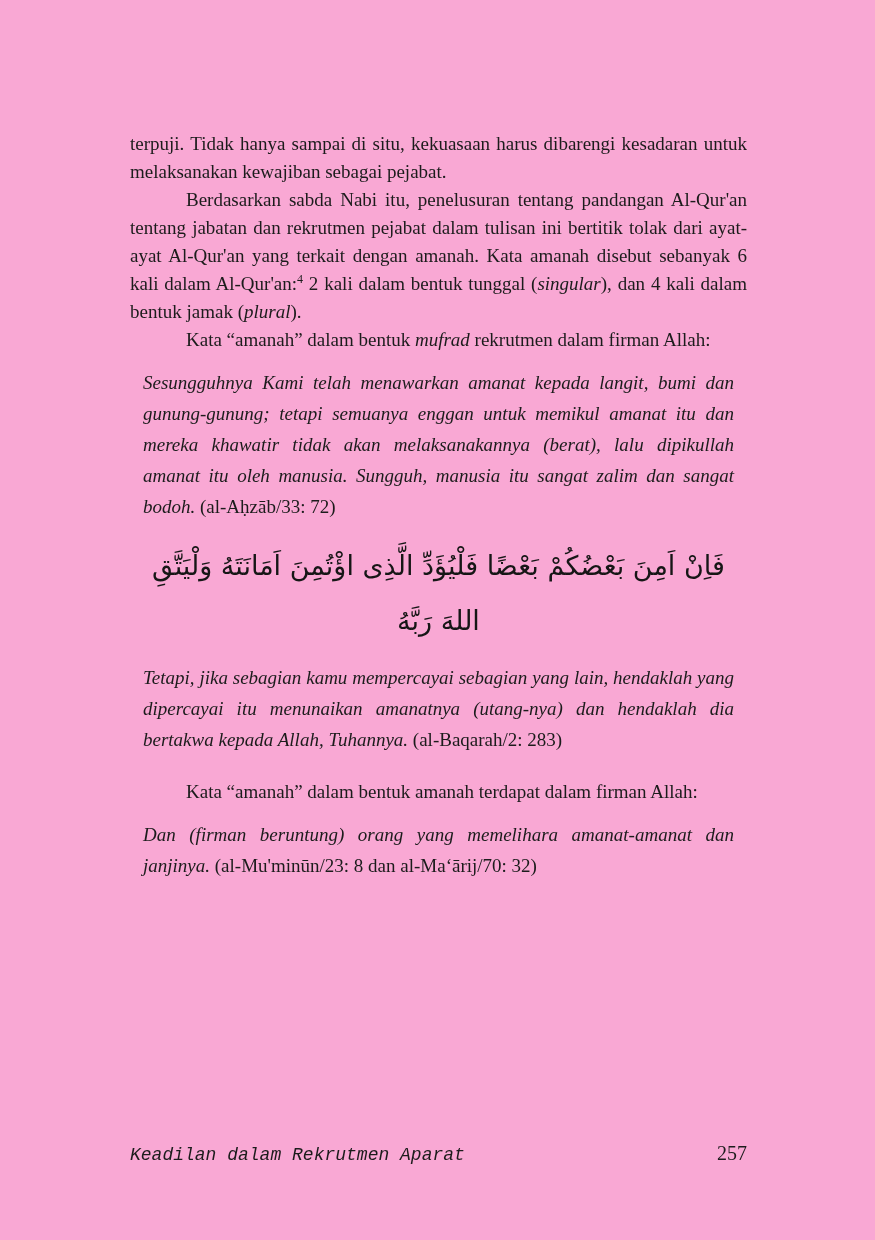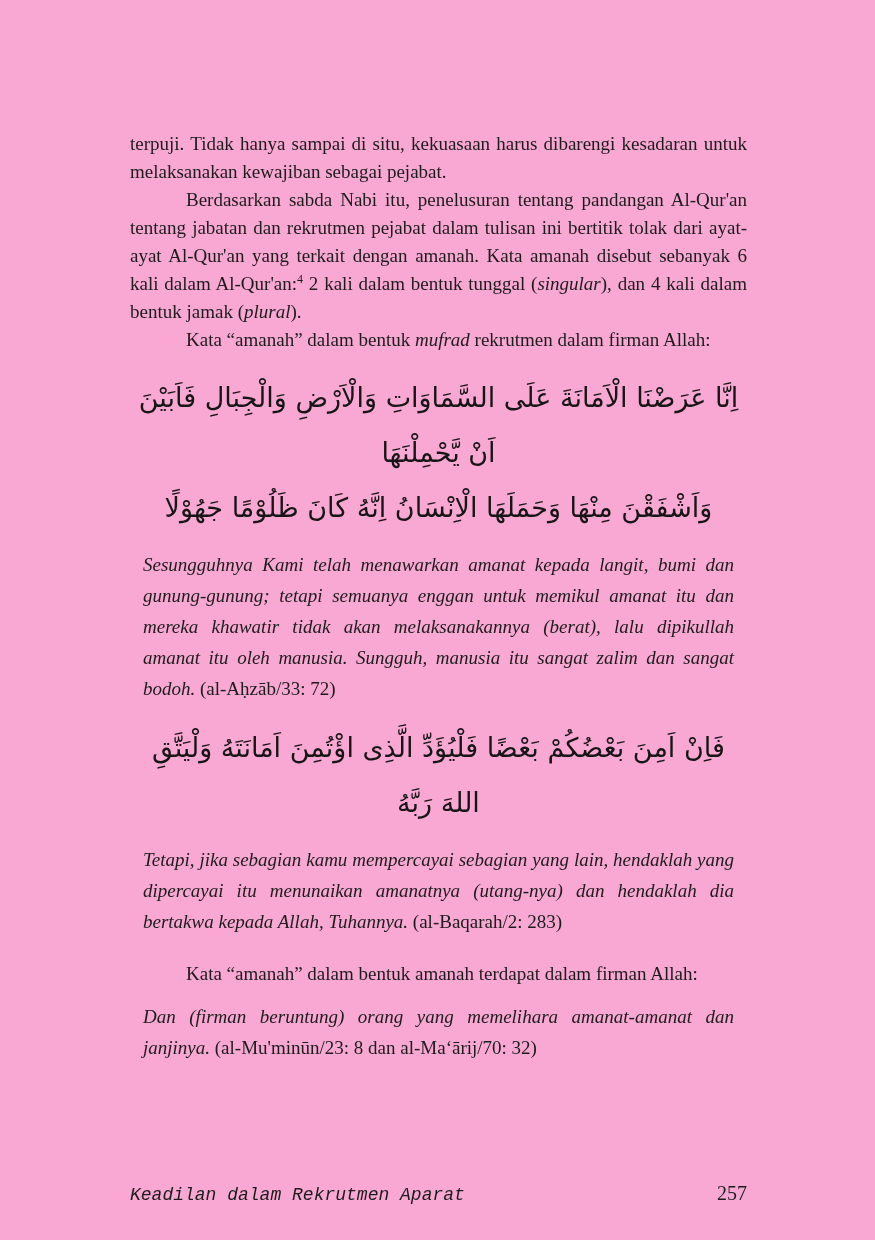--- a/index.html
+++ b/index.html
@@ -59,38 +59,33 @@
     align-items: baseline;
   }
   .footer-title {
     font-style: italic;
     font-size: 18px;
     font-family: Liberation Mono, monospace;
   }
   .page-number {
     font-size: 20px;
     font-style: normal;
-    margin-top: 40px;
   }
 </style>
 </head>
 <body>
 
 <div class="page">
 
   <p class="body-text">terpuji. Tidak hanya sampai di situ, kekuasaan harus dibarengi kesadaran untuk melaksanakan kewajiban sebagai pejabat.</p>
 
   <p class="body-text indent"><span>Berdasarkan sabda Nabi itu, penelusuran tentang pandangan Al-Qur'an tentang jabatan dan rekrutmen pejabat dalam tulisan ini bertitik tolak dari ayat-ayat Al-Qur'an yang terkait dengan amanah. Kata amanah disebut sebanyak 6 kali dalam Al-Qur'an:</span><sup class="fn">4</sup><span> 2 kali dalam bentuk tunggal (</span><span class="italic">singular</span><span>), dan 4 kali dalam bentuk jamak (</span><span class="italic">plural</span><span>).</span></p>
 
   <p class="body-text indent"><span>Kata “amanah” dalam bentuk </span><span class="italic">mufrad</span><span> rekrutmen dalam firman Allah:</span></p>
 
-  <div class="arabic">
-    <div>اِنَّا عَرَضْنَا الْاَمَانَةَ عَلَى السَّمَاوَاتِ وَالْاَرْضِ وَالْجِبَالِ فَاَبَيْنَ اَنْ يَّحْمِلْنَهَا</div>
-    <div>وَاَشْفَقْنَ مِنْهَا وَحَمَلَهَا الْاِنْسَانُ اِنَّهُ كَانَ ظَلُوْمًا جَهُوْلًا</div>
-  </div>
 
   <p class="translation"><span>Sesungguhnya Kami telah menawarkan amanat kepada langit, bumi dan gunung-gunung; tetapi semuanya enggan untuk memikul amanat itu dan mereka khawatir tidak akan melaksanakannya (berat), lalu dipikullah amanat itu oleh manusia. Sungguh, manusia itu sangat zalim dan sangat bodoh.</span><span class="ref"> (al-Aḥzāb/33: 72)</span></p>
 
   <div class="arabic">
     <div>فَاِنْ اَمِنَ بَعْضُكُمْ بَعْضًا فَلْيُؤَدِّ الَّذِى اؤْتُمِنَ اَمَانَتَهُ وَلْيَتَّقِ اللهَ رَبَّهُ</div>
   </div>
 
   <p class="translation"><span>Tetapi, jika sebagian kamu mempercayai sebagian yang lain, hendaklah yang dipercayai itu menunaikan amanatnya (utang-nya) dan hendaklah dia bertakwa kepada Allah, Tuhannya.</span><span class="ref">  (al-Baqarah/2: 283)</span></p>
 
   <div class="spacer-small"></div>

